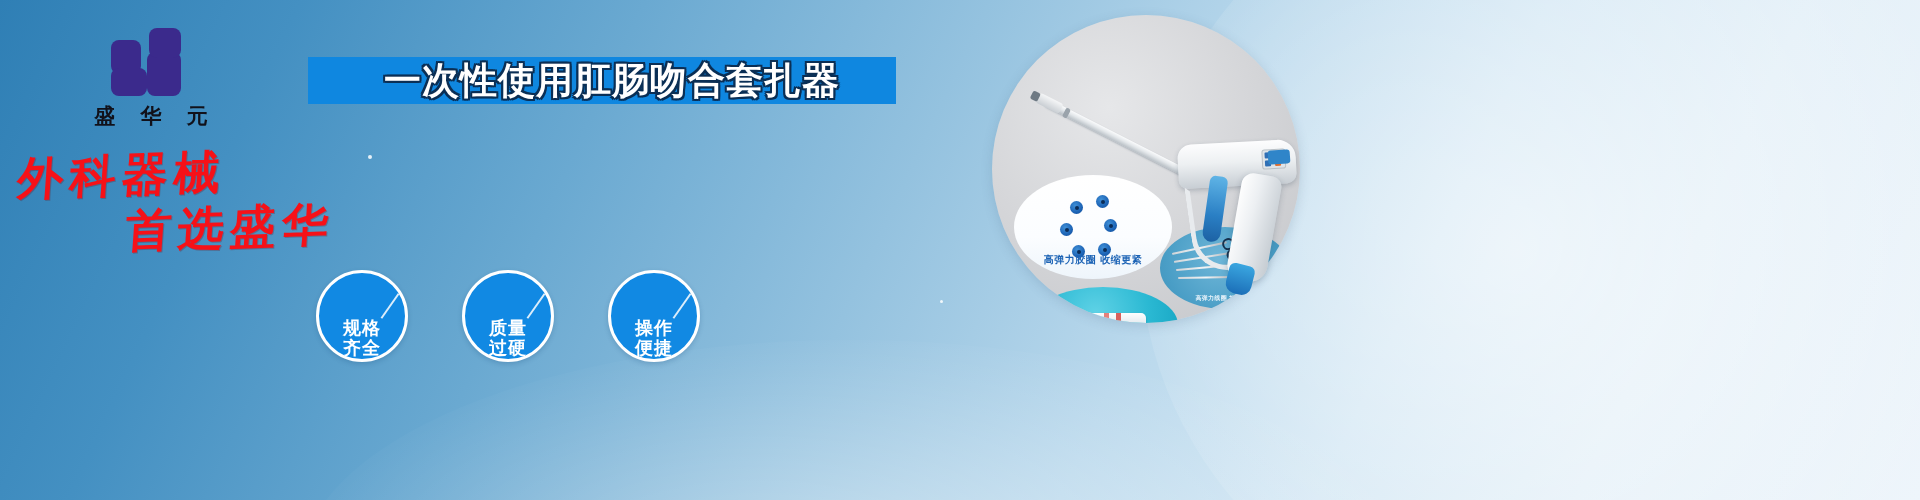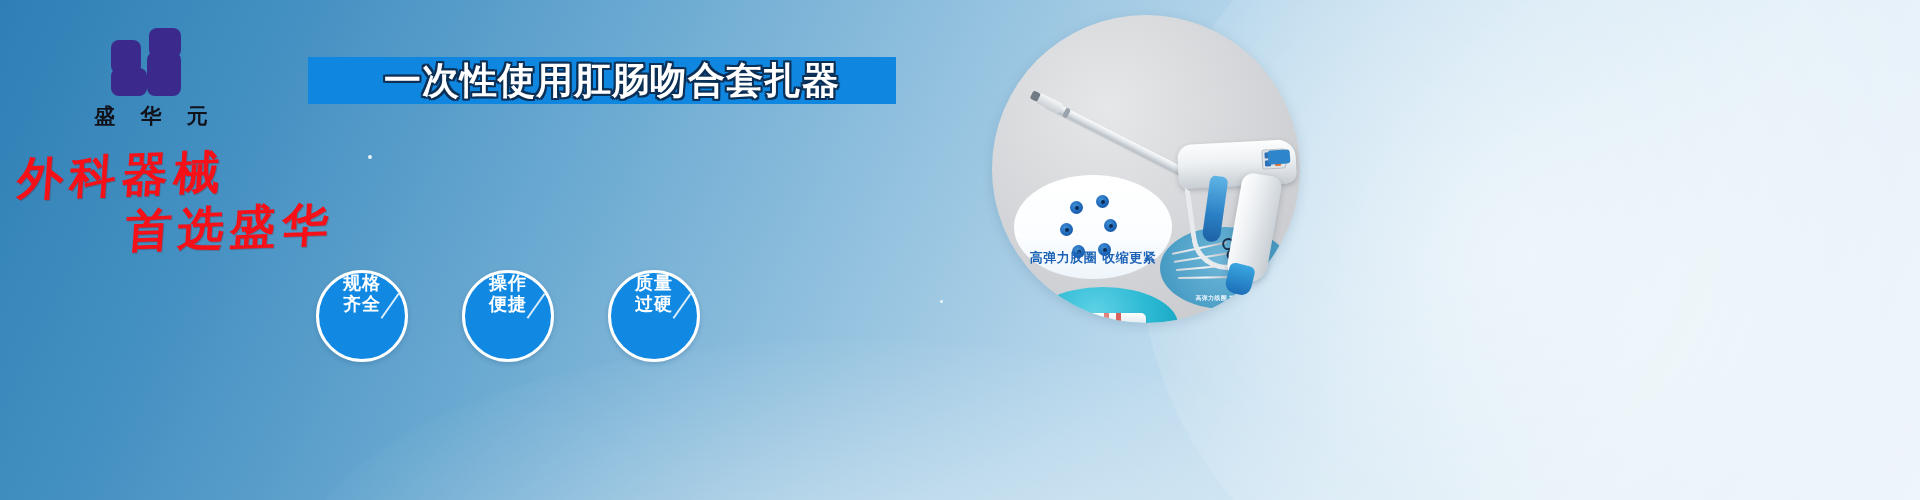--- a/index.html
+++ b/index.html
@@ -164,21 +164,21 @@
   .feature {
     position: relative;
     width: 86px;
     height: 86px;
     border-radius: 50%;
     background: #1189e3;
     border: 3px solid #ffffff;
     box-shadow: 0 2px 5px rgba(20,70,120,0.22);
     display: flex;
     align-items: center;
-    justify-content: flex-start;
+    justify-content: flex-end;
     flex-direction: column;
   }
   .feature .slash {
     position: absolute;
     right: 14px;
     top: 18px;
     width: 2px;
     height: 30px;
     background: rgba(255,255,255,0.85);
     transform: rotate(35deg);
@@ -242,21 +242,21 @@
   .bd2 { left: 82px; top: 20px; }
   .bd3 { left: 46px; top: 48px; }
   .bd4 { left: 90px; top: 44px; }
   .bd5 { left: 58px; top: 70px; }
   .bd6 { left: 84px; top: 68px; }
   .band-caption {
     position: absolute;
     left: 0; right: 0;
     bottom: 12px;
     text-align: center;
-    font-size: 13px;
+    font-size: 10px;
     font-weight: bold;
     color: #1c63b5;
     letter-spacing: 0.5px;
     font-family: "DejaVu Sans", "Liberation Sans", sans-serif;
   }
   
   .needle-ellipse {
     position: absolute;
     left: 168px;
     top: 212px;
@@ -519,29 +519,29 @@
     <div class="feature">
       <span class="slash"></span>
       <span class="ft">
         <span>规格</span><br>
         <span>齐全</span>
       </span>
     </div>
     <div class="feature">
       <span class="slash"></span>
       <span class="ft">
-        <span>操作</span><br>
-        <span>便捷</span>
+        <span>质量</span><br>
+        <span>过硬</span>
       </span>
     </div>
     <div class="feature">
       <span class="slash"></span>
       <span class="ft">
-        <span>质量</span><br>
-        <span>过硬</span>
+        <span>操作</span><br>
+        <span>便捷</span>
       </span>
     </div>
   </div>
 
   <div class="product-circle big">
 
     <div class="band-ellipse">
       <span class="band-dot bd1"></span>
       <span class="band-dot bd2"></span>
       <span class="band-dot bd3"></span>

